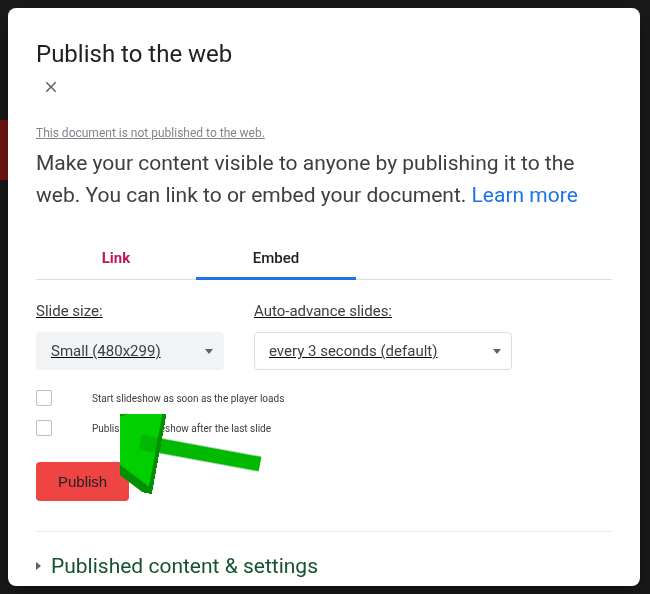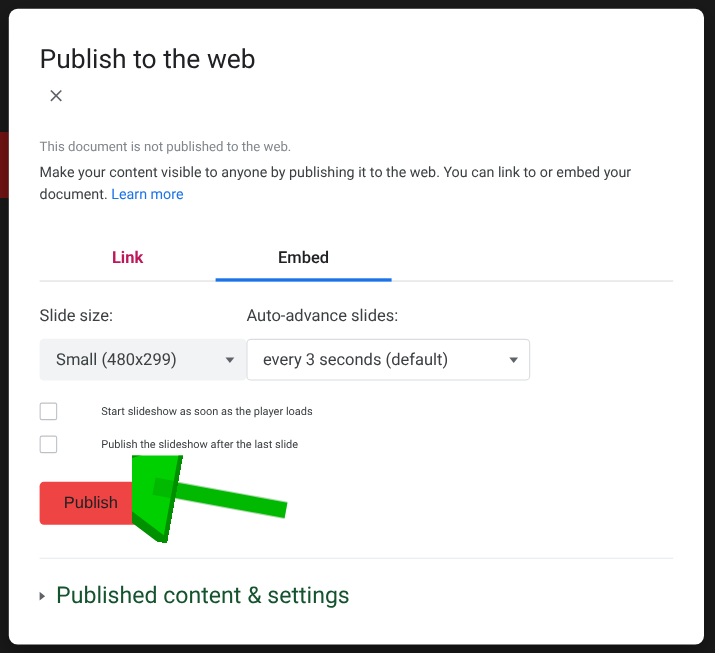--- a/index.html
+++ b/index.html
@@ -54,23 +54,24 @@
     padding: 6px;
     cursor: pointer;
     color: #5f6368;
     margin-top: 4px;
   }
   .close-btn svg { width: 18px; height: 18px; display:block; }
   .status-text {
     font-size: 12px;
     color: #80868b;
     margin: 24px 0 8px 0;
+    text-decoration: underline;
   }
   .desc-text {
-    font-size: 13px;
+    font-size: 21px;
     color: #3c4043;
     line-height: 1.5;
     margin: 0;
   }
   .learn-more {
     color: #1a73e8;
     text-decoration: none;
     cursor: pointer;
   }
   .tabs {
@@ -93,20 +94,22 @@
   .tab.active {
     color: #202124;
     font-weight: 500;
     border-bottom-color: #1a73e8;
   }
   .tab-body {
     padding: 22px 0 0 0;
   }
   .controls-row {
     display: flex;
+    gap: 30px;
+    text-decoration: underline;
   }
   .ctrl-group { display: flex; flex-direction: column; }
   .ctrl-label {
     font-size: 15px;
     color: #3c4043;
     margin-bottom: 12px;
   }
   .dropdown {
     display: inline-flex;
     align-items: center;

